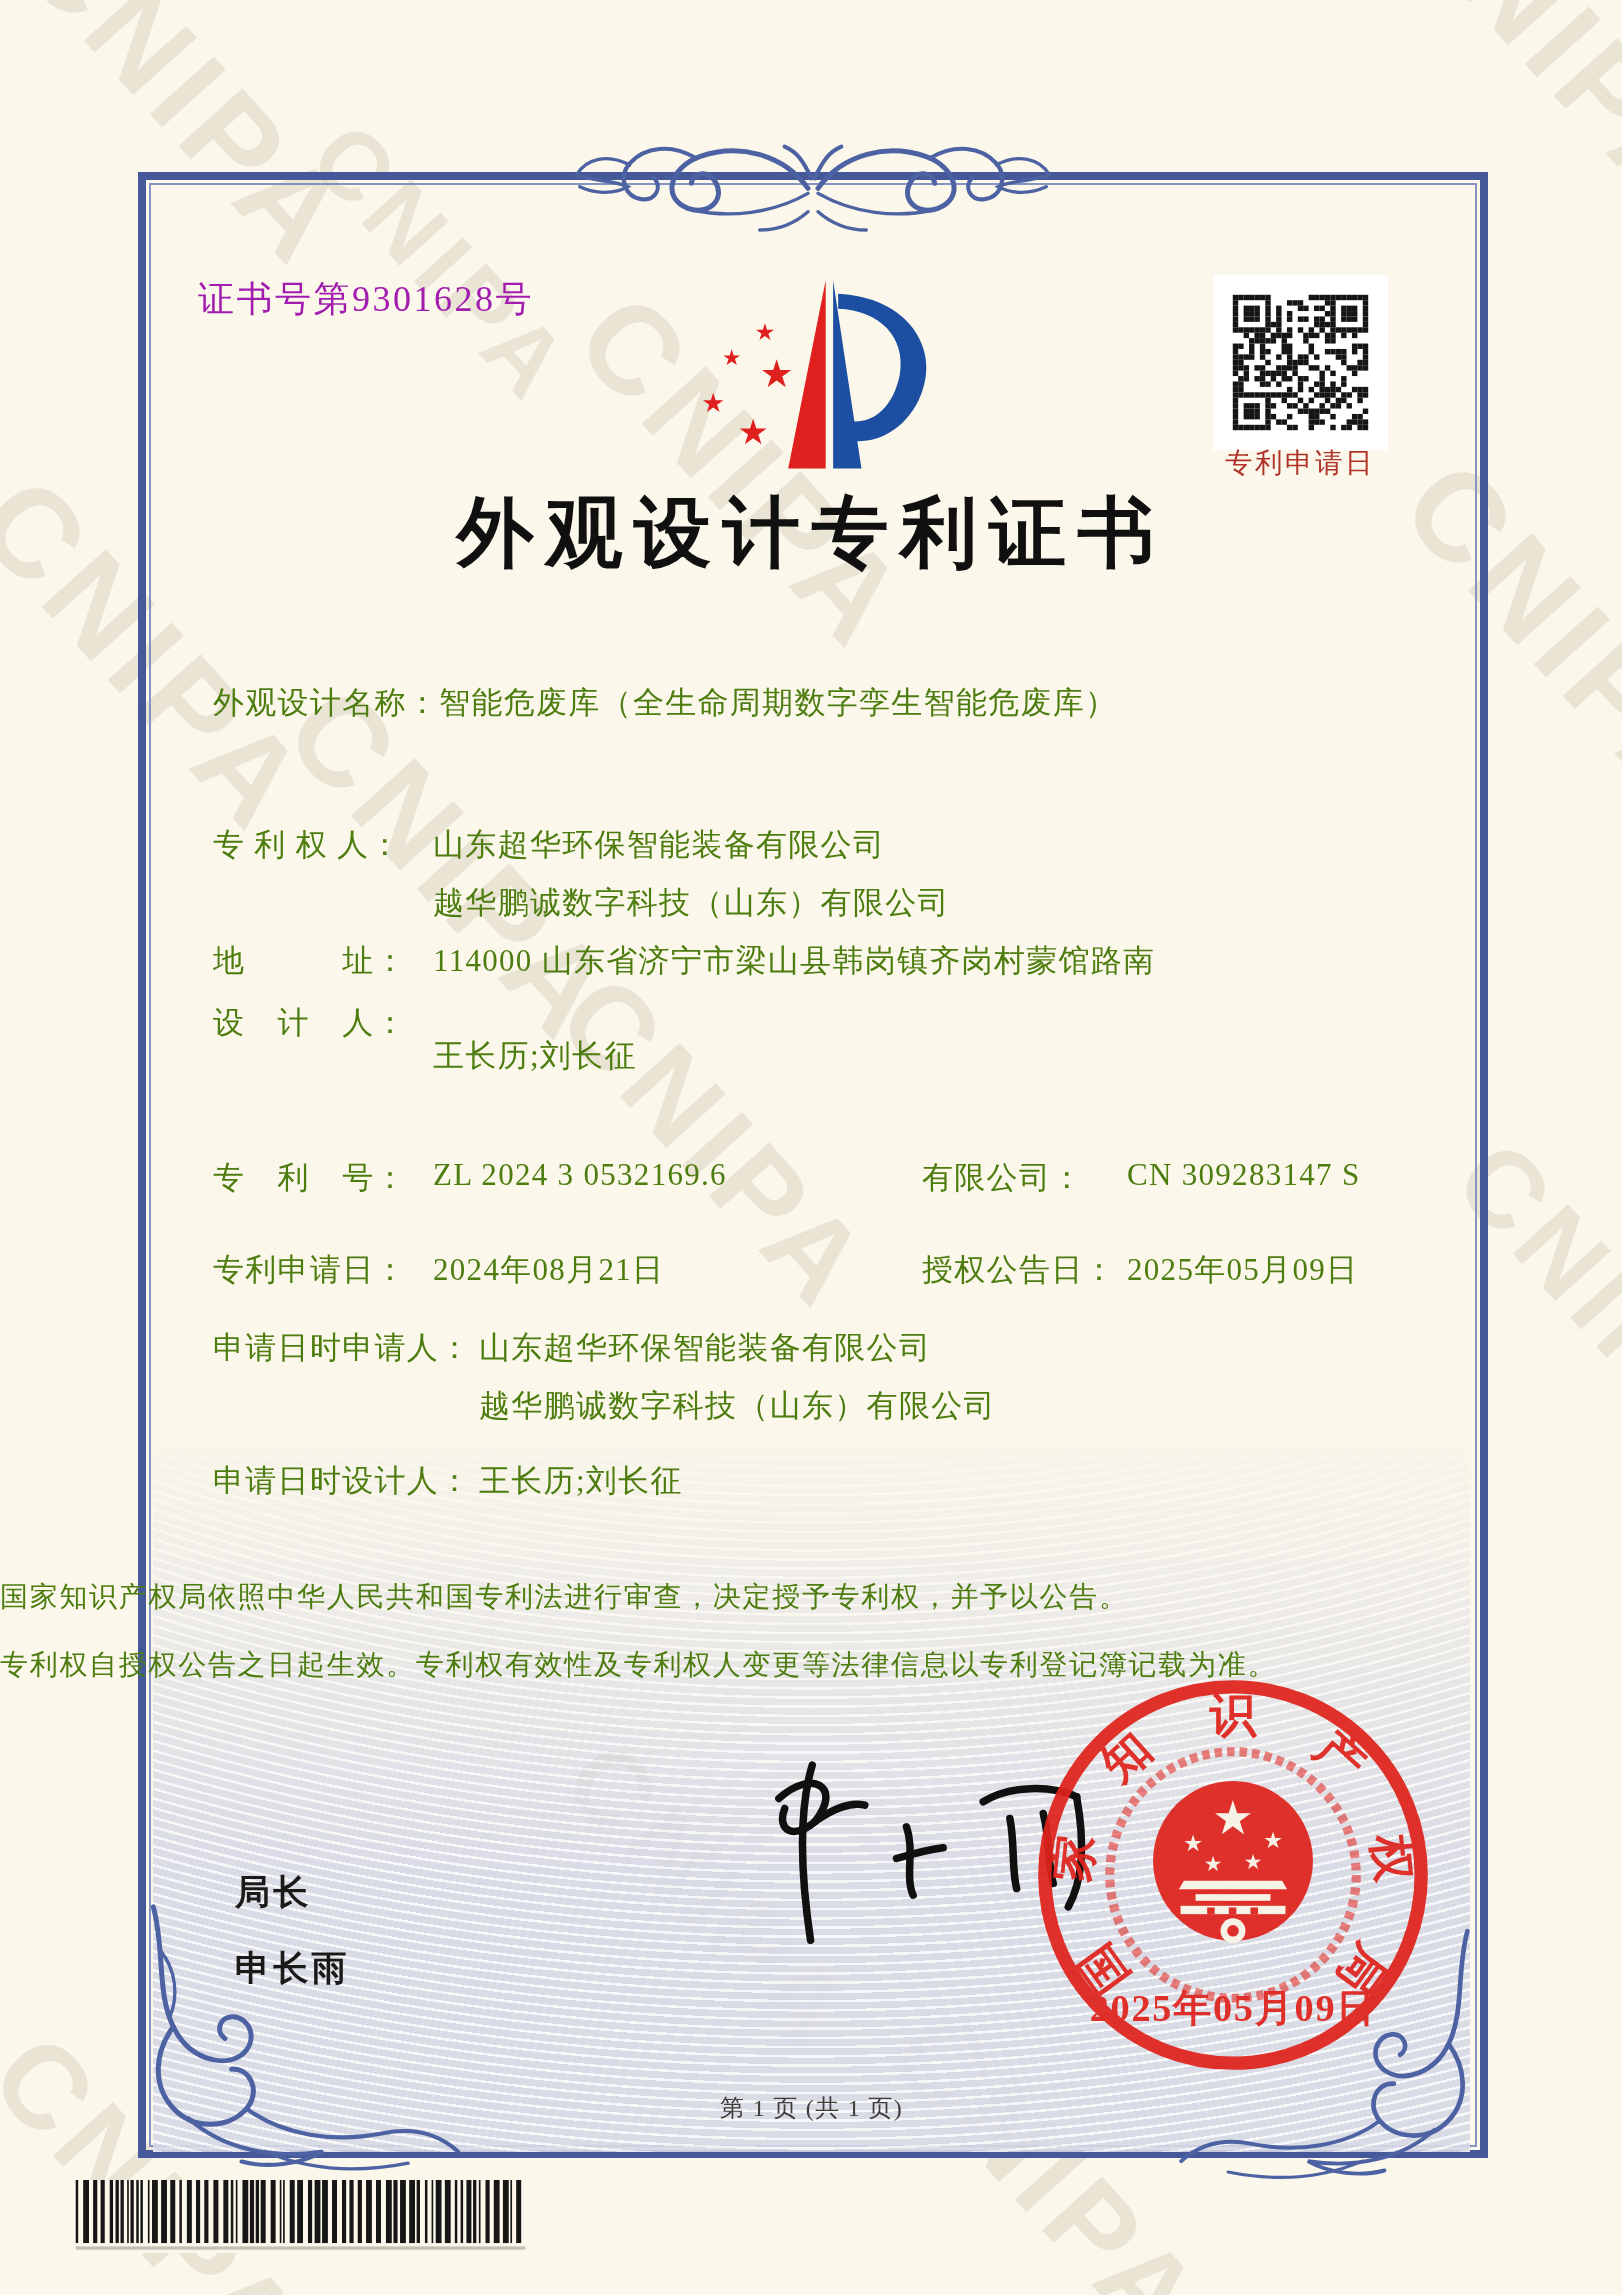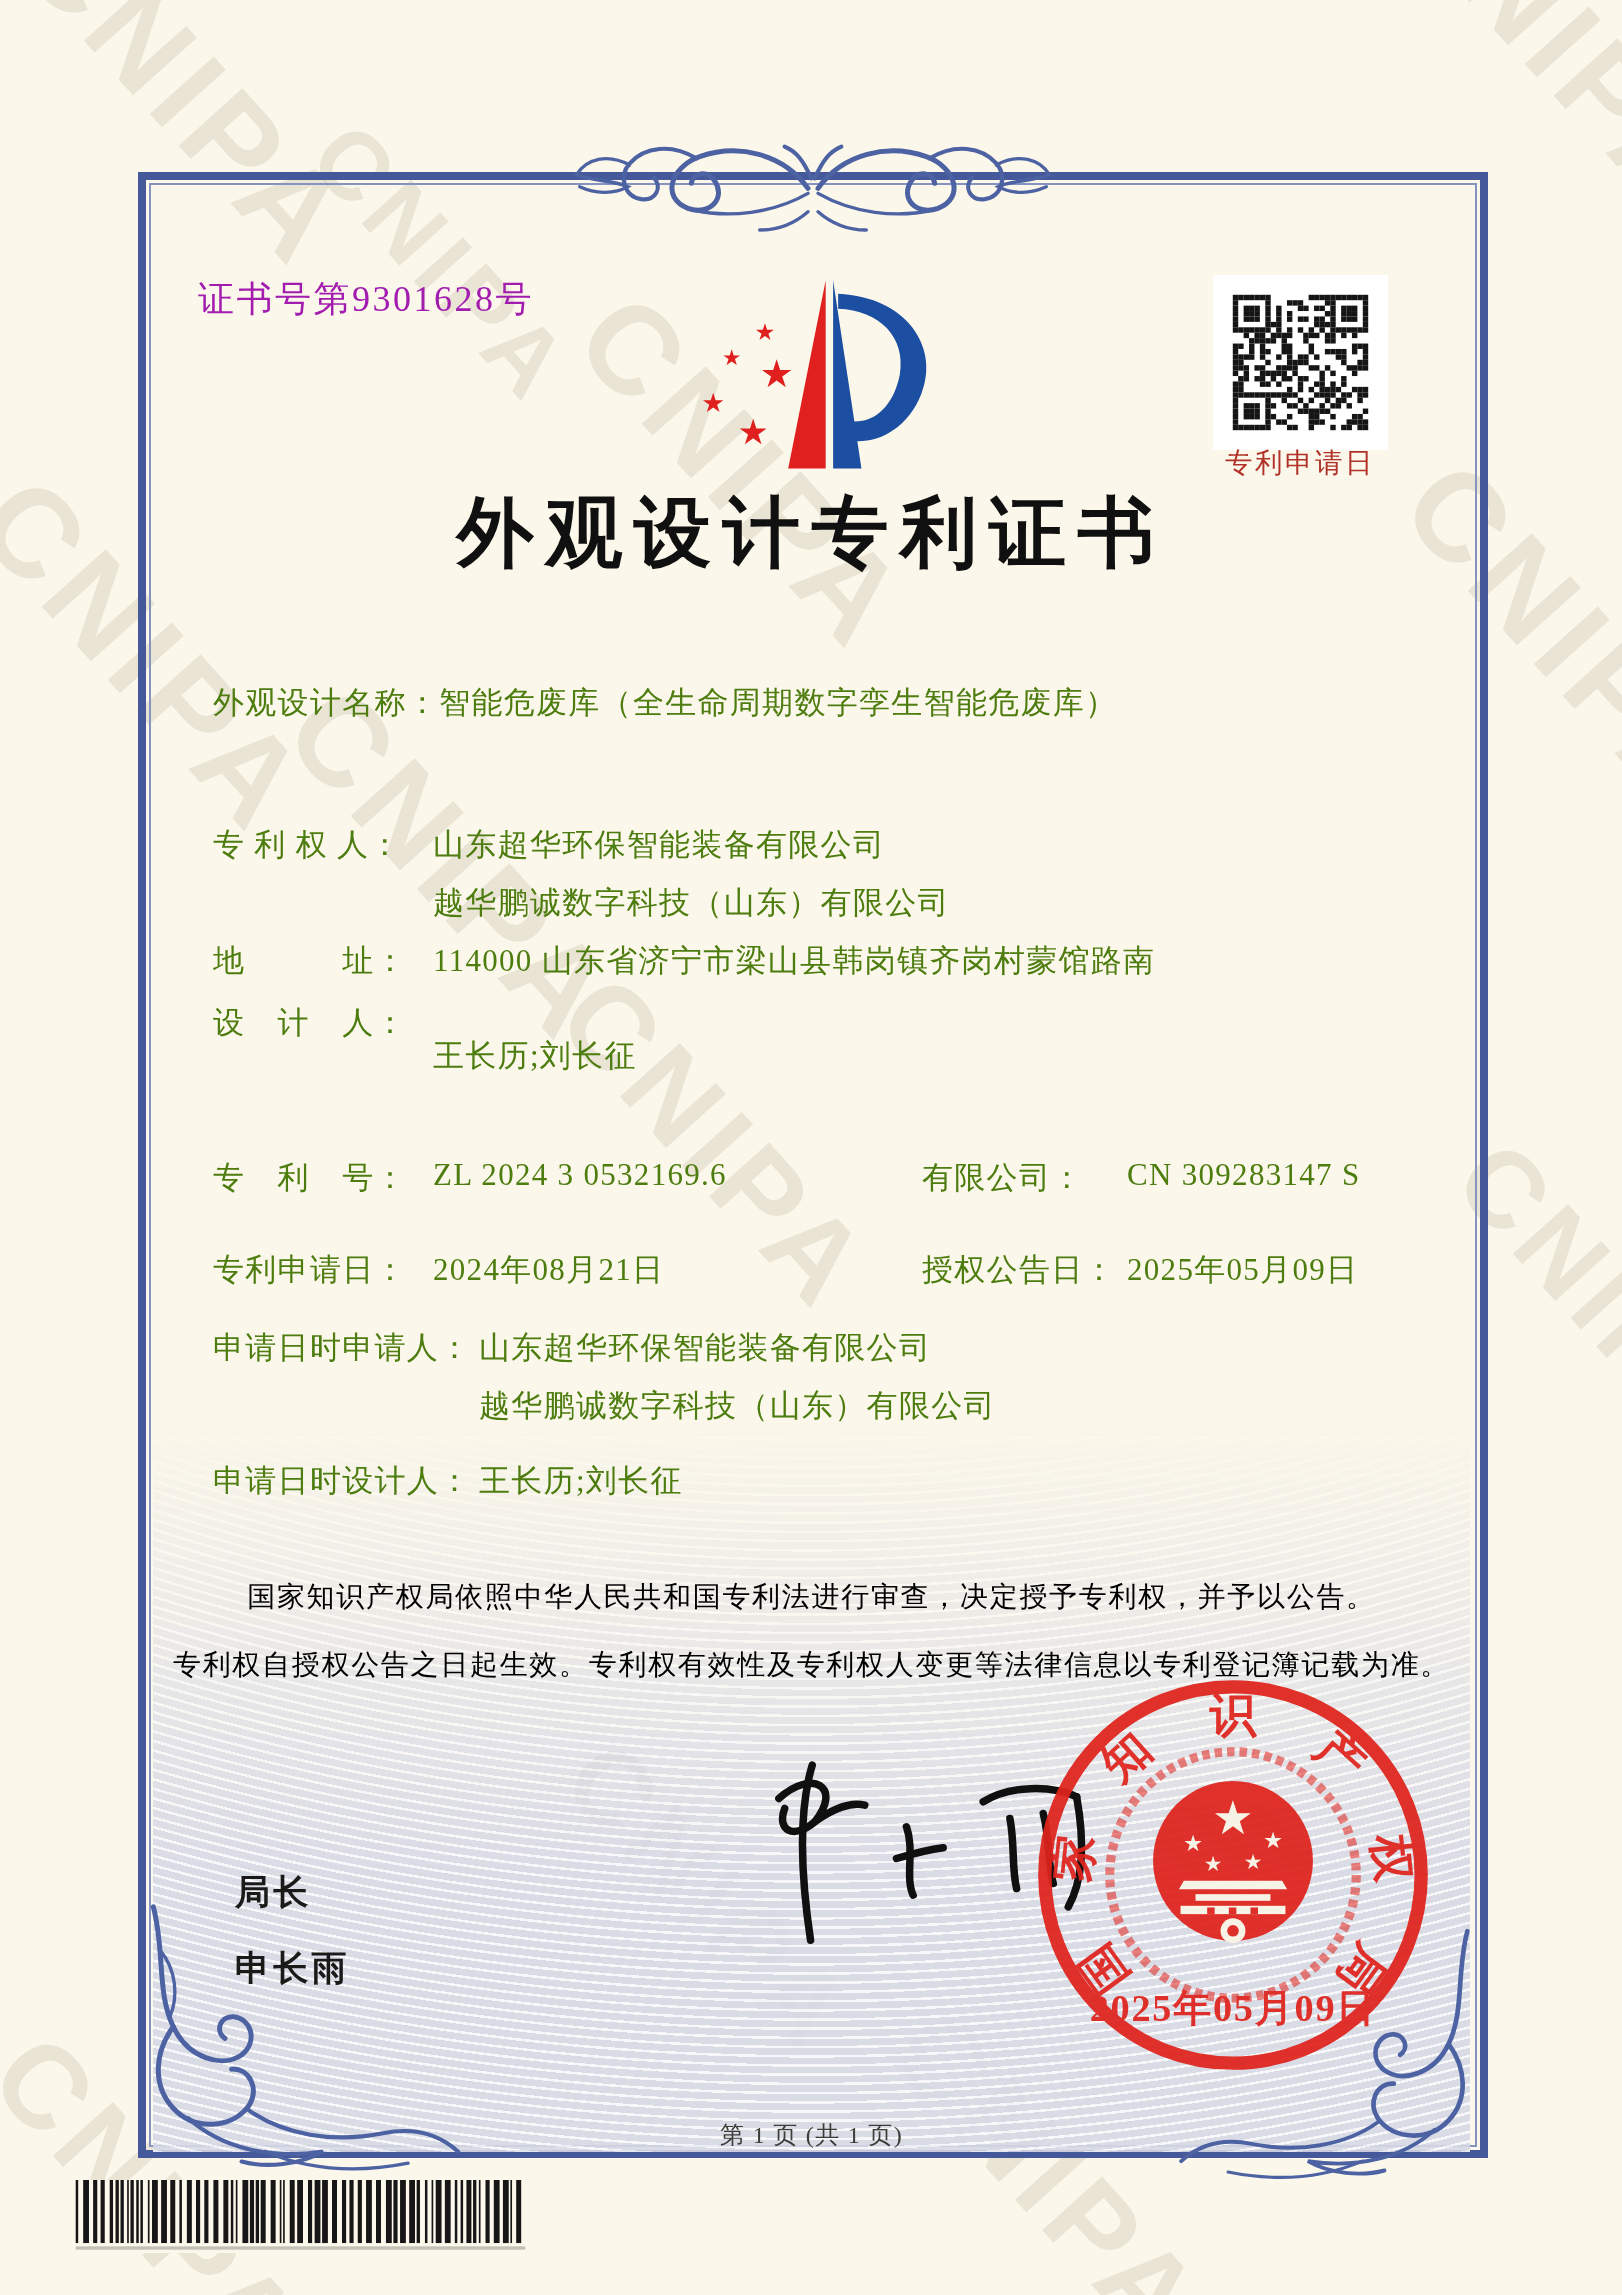--- a/index.html
+++ b/index.html
@@ -35,27 +35,27 @@
   .t{
     position:absolute;font-size:31px;color:#4d7c0f;letter-spacing:1.3px;
     white-space:nowrap;z-index:5;
   }
   .cert-no{left:198px;top:275px;font-size:36px;letter-spacing:2.5px;color:#a21caf;}
   .title{
     left:0;right:0;text-align:center;top:482px;font-size:77px;font-weight:700;
     letter-spacing:11.7px;color:#101010;
   }
   .legal{
-    left:0;right:0;text-align:center;font-size:28px;letter-spacing:1.7px;color:#000000;
+    left:0;right:0;font-size:28px;letter-spacing:1.7px;color:#4d7c0f;
   }
   .director{
     font-family:"Liberation Sans", sans-serif;font-weight:700;
     font-size:35px;color:#1a1a18;letter-spacing:3.3px;text-align:center;
   }
-  .footer-page{left:0;right:0;text-align:center;top:2092px;font-size:24px;color:#3c3c38;margin-top:27px;}
+  .footer-page{left:0;right:0;text-align:center;top:2092px;font-size:24px;color:#3c3c38;}
   .qr-caption{
     left:1210px;top:445px;width:180px;text-align:center;font-size:27.5px;
     color:#b03228;letter-spacing:2.5px;
   }
   svg{position:absolute;z-index:4;}
   .flip{transform:scale(-1,1);}
 </style>
 </head>
 <body>
 

